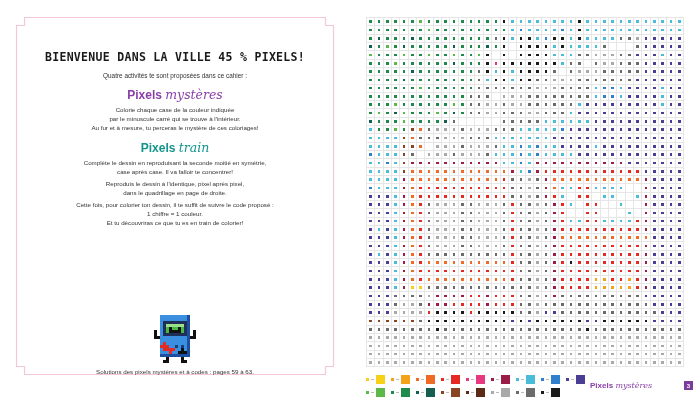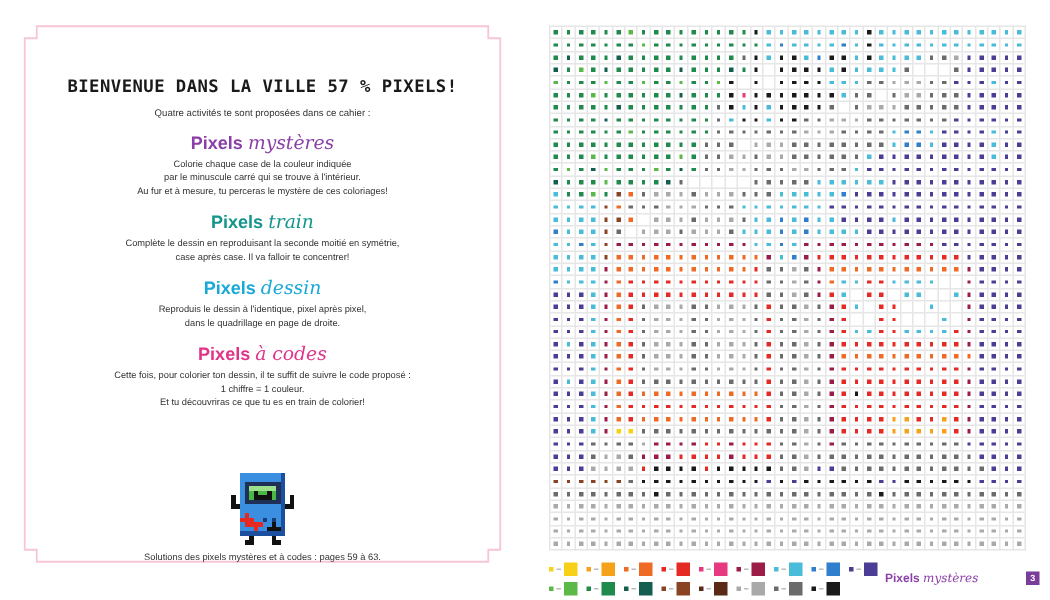--- a/index.html
+++ b/index.html
@@ -55,21 +55,21 @@
 </style>
 </head>
 <body>
 
 <div class="left-page">
   <svg class="frame" width="350" height="400" viewBox="0 0 350 400">
     <path d="M24.5 17.5 H325.5 V25.5 H333.5 V366.5 H325.5 V374.5 H24.5 V366.5 H16.5 V25.5 H24.5 Z" fill="none" stroke="#f6c6d8" stroke-width="1.2"></path>
   </svg>
 
   <div class="content">
-    <div class="title">BIENVENUE DANS LA VILLE 57 % PIXELS!</div>
+    <div class="title">BIENVENUE DANS LA VILLE 45 % PIXELS!</div>
     <div class="intro">Quatre activités te sont proposées dans ce cahier :</div>
 
     <div class="section-title c-purple">
       <span class="st-a">Pixels</span>
       <span class="st-b">mystères</span>
     </div>
     <div class="section-body">
       <div>Colorie chaque case de la couleur indiquée</div>
       <div>par le minuscule carré qui se trouve à l'intérieur.</div>
       <div>Au fur et à mesure, tu perceras le mystère de ces coloriages!</div>
@@ -77,33 +77,25 @@
 
     <div class="section-title c-teal">
       <span class="st-a">Pixels</span>
       <span class="st-b">train</span>
     </div>
     <div class="section-body">
       <div>Complète le dessin en reproduisant la seconde moitié en symétrie,</div>
       <div>case après case. Il va falloir te concentrer!</div>
     </div>
 
-    <div class="section-title c-cyan">
-      <span class="st-a">Pixels</span>
-      <span class="st-b">dessin</span>
-    </div>
     <div class="section-body">
       <div>Reproduis le dessin à l'identique, pixel après pixel,</div>
       <div>dans le quadrillage en page de droite.</div>
     </div>
 
-    <div class="section-title c-pink">
-      <span class="st-a">Pixels</span>
-      <span class="st-b">à codes</span>
-    </div>
     <div class="section-body">
       <div>Cette fois, pour colorier ton dessin, il te suffit de suivre le code proposé :</div>
       <div>1 chiffre = 1 couleur.</div>
       <div>Et tu découvriras ce que tu es en train de colorier!</div>
     </div>
   </div>
 
   <svg class="mascot" viewBox="0 0 18 18" shape-rendering="crispEdges">
     <rect x="4" y="1" width="10" height="14" fill="#1d4fa0"></rect>
     <rect x="4" y="1" width="9" height="13" fill="#3a8fe0"></rect>

